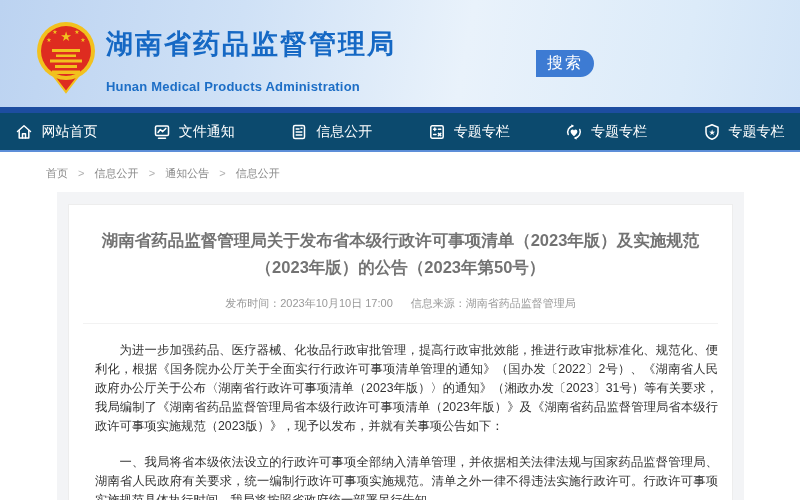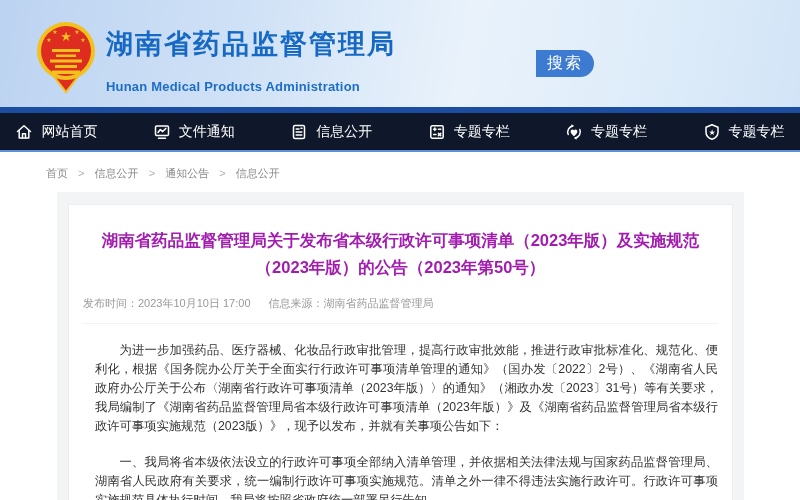--- a/index.html
+++ b/index.html
@@ -23,46 +23,46 @@
     font-family:"Liberation Sans",sans-serif;
   }
   .search input::placeholder{color:#a9b3bf;}
   .search button{
     width:58px;background:#3d7bd3;color:#fff;border:none;border-radius:0 14px 14px 0;
     font-size:16px;cursor:pointer;font-family:"Liberation Sans",sans-serif;letter-spacing:2px;
   }
   
   .nav-stripe{position:absolute;top:107px;left:0;width:800px;height:6px;background:#1d4da0;}
   .nav{
-    position:absolute;top:113px;left:0;width:800px;height:39px;background:#0f172a;
+    position:absolute;top:113px;left:0;width:800px;height:39px;background:#0c4a6e;
     display:flex;justify-content:space-evenly;align-items:center;
     border-bottom:2px solid #5d8ed8;box-sizing:border-box;gap:40px;
   }
   .nav-item{display:flex;align-items:center;gap:8px;color:#fff;font-size:14px;cursor:pointer;}
   .nav-item svg{display:block;}
   
   .breadcrumb{position:absolute;top:166px;left:46px;font-size:11px;color:#8a8a8a;}
   .breadcrumb .sep{margin:0 7px;color:#b0b0b0;}
   .breadcrumb .bc-item{cursor:pointer;}
   
   .card-outer{
     position:absolute;top:192px;left:57px;width:687px;height:340px;
     background:#f3f4f6;padding:0;box-sizing:border-box;
   }
   .card-inner{
     position:absolute;top:12px;left:11px;width:665px;height:330px;
     background:#ffffff;border:1px solid #ededed;box-sizing:border-box;
   }
   .article{padding:22px 14px 0 14px;}
   .article-title{
-    text-align:center;font-size:16.5px;font-weight:bold;color:#a21caf;
+    text-align:center;font-size:16.5px;font-weight:bold;color:#737373;
     line-height:1.65;margin:0 auto;max-width:610px;
   }
   .article-meta{
-    font-size:11px;color:#999;margin-top:15px;
+    text-align:center;font-size:11px;color:#999;margin-top:15px;
     padding-bottom:12px;border-bottom:1px solid #f2f2f2;
   }
   .article-meta .gap{display:inline-block;width:18px;}
   .article-body p{
     margin:17px 0 0 12px;font-size:12.3px;color:#333;line-height:19px;
     text-indent:2em;text-align:justify;
   }
 </style>
 </head>
 <body>

